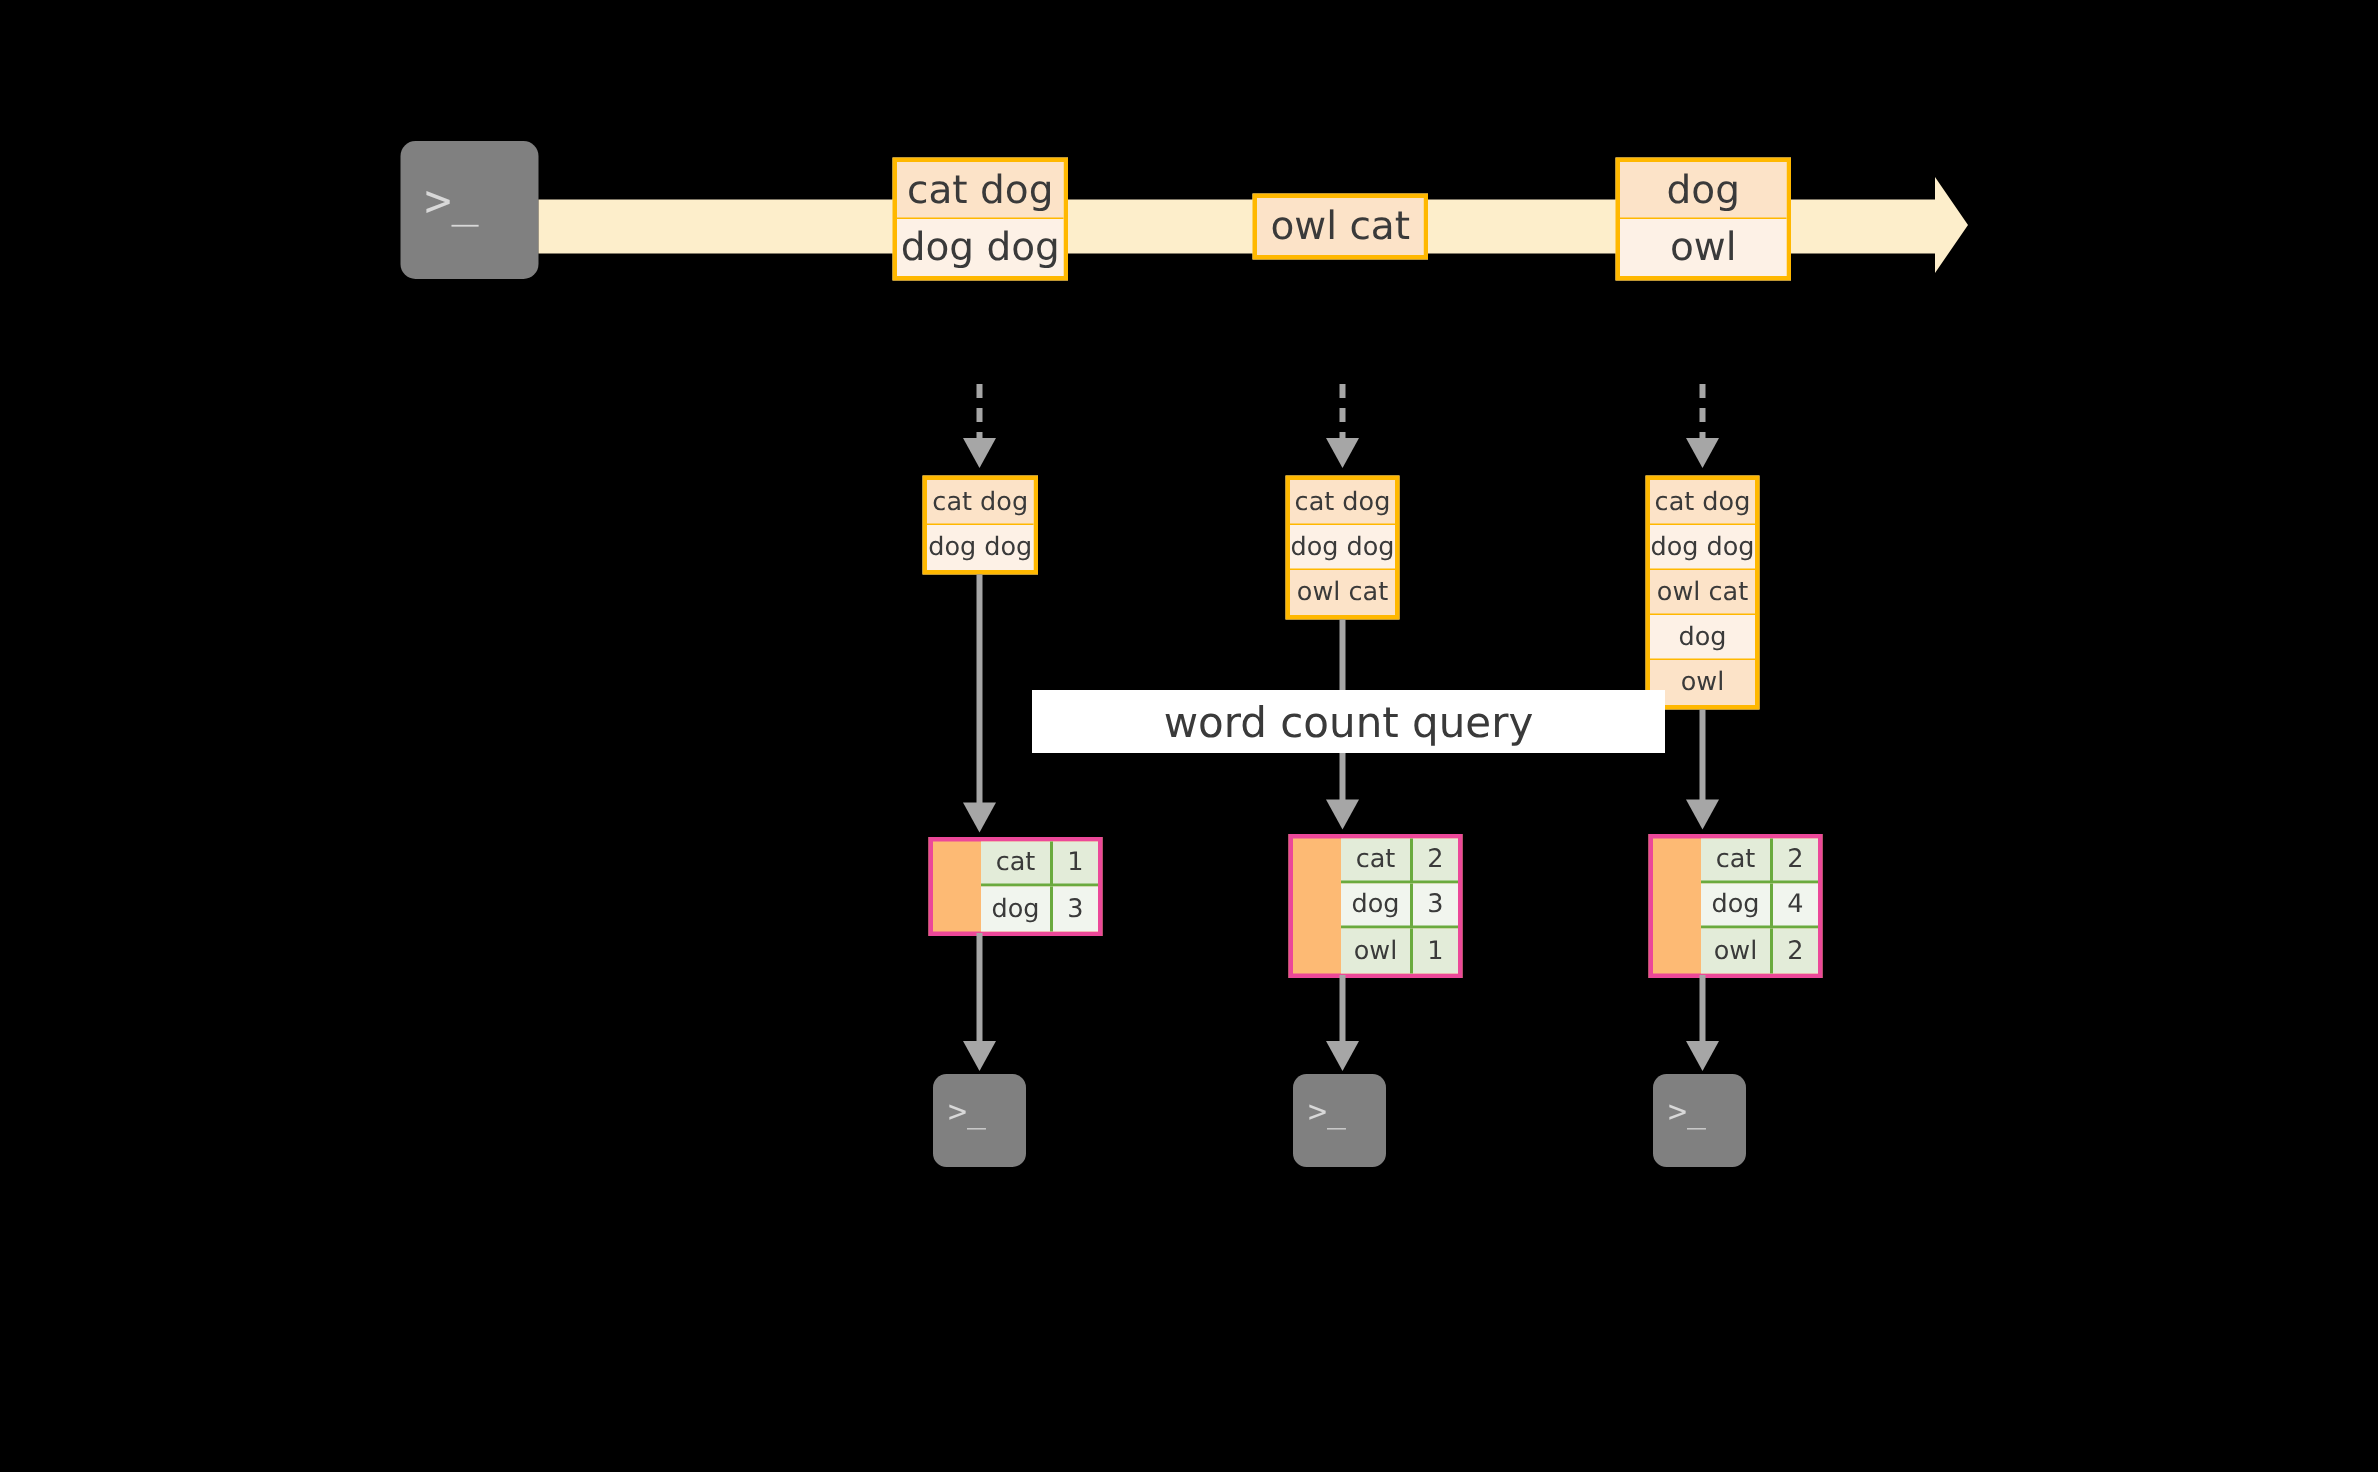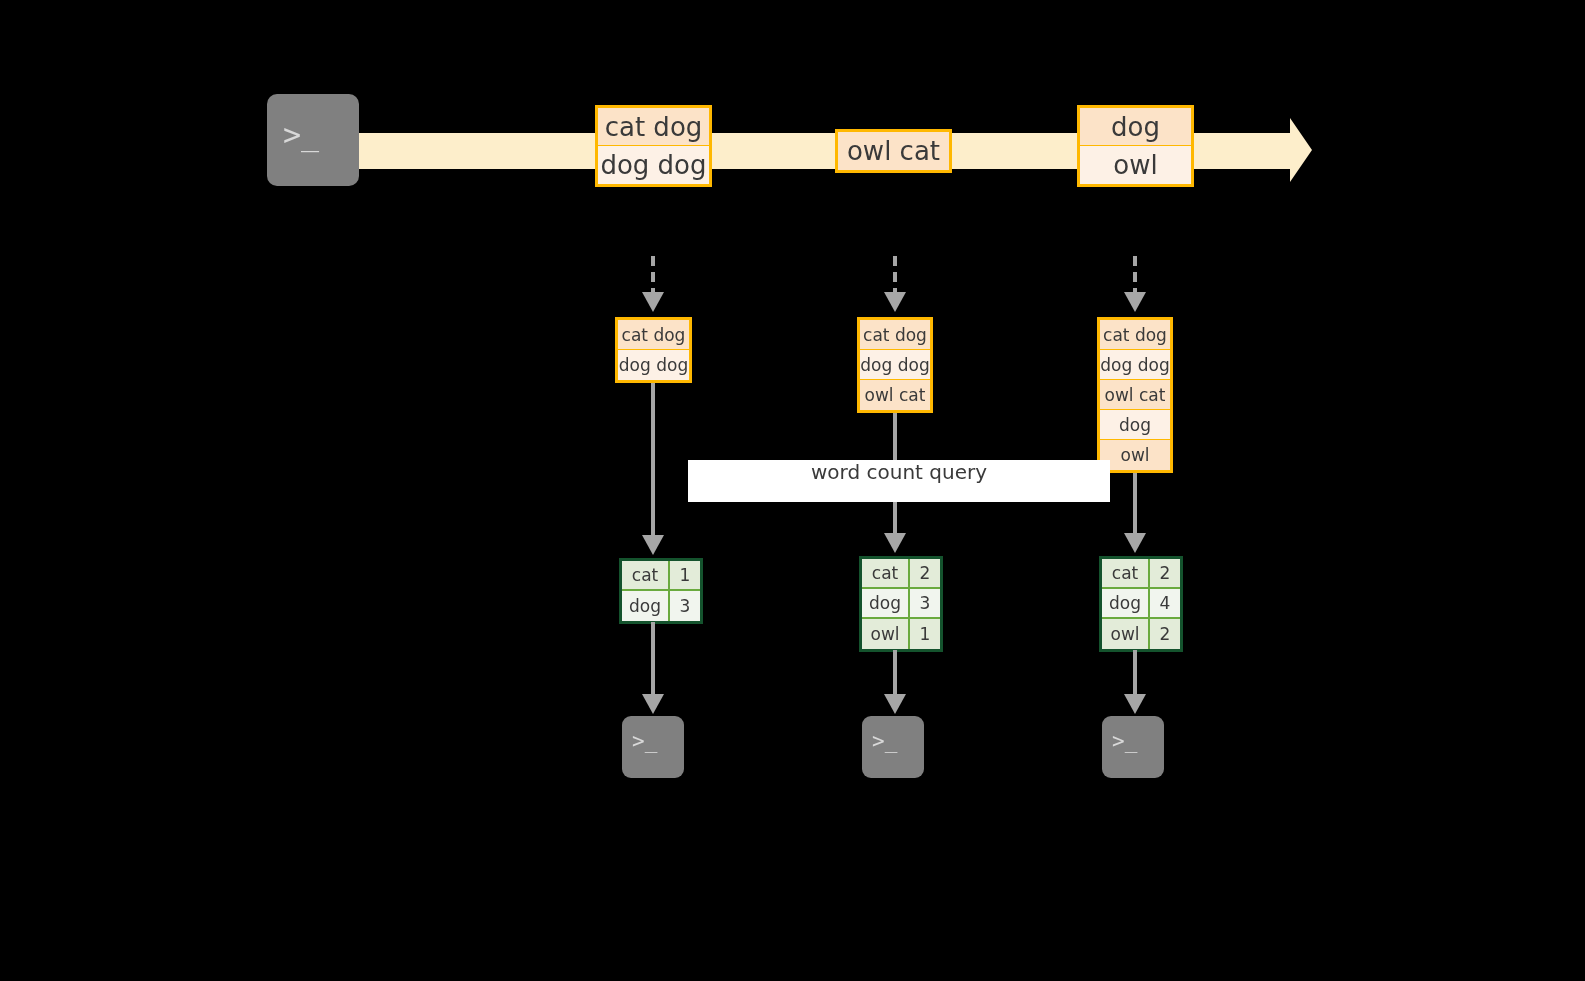--- a/index.html
+++ b/index.html
@@ -89,24 +89,25 @@
 
   
   .obox.st .row { height: 30px; font-size: 17px; }
   .obox.st-1 { left: 615px;  top: 317px; width: 77px; }
   .obox.st-2 { left: 857px;  top: 317px; width: 76px; }
   .obox.st-3 { left: 1097px; top: 317px; width: 76px; }
 
   
   .gtable {
     position: absolute;
-    border: 3px solid #14532d;
+    border: 3px solid #ec4899;
     background: #fdba74;
     display: grid;
     grid-template-columns: 48px 30px;
+    padding-left: 32px;
   }
   .gtable .cell {
     height: 30px;
     display: flex;
     align-items: center;
     justify-content: center;
     font-size: 17px;
     border-right: 2px solid #6aaa3e;
     border-bottom: 2px solid #6aaa3e;
   }
@@ -139,22 +140,23 @@
     border-top: 20px solid #a6a6a6;
   }
 
   
   .banner {
     position: absolute;
     left: 688px; top: 460px;
     width: 422px; height: 42px;
     background: #ffffff;
     display: flex;
+    align-items: center;
     justify-content: center;
-    font-size: 20px;
+    font-size: 28px;
     color: #3a3a3a;
     z-index: 6;
   }
 </style>
 </head>
 <body>
 
 <div id="stage">
 
   <div class="terminal big">

